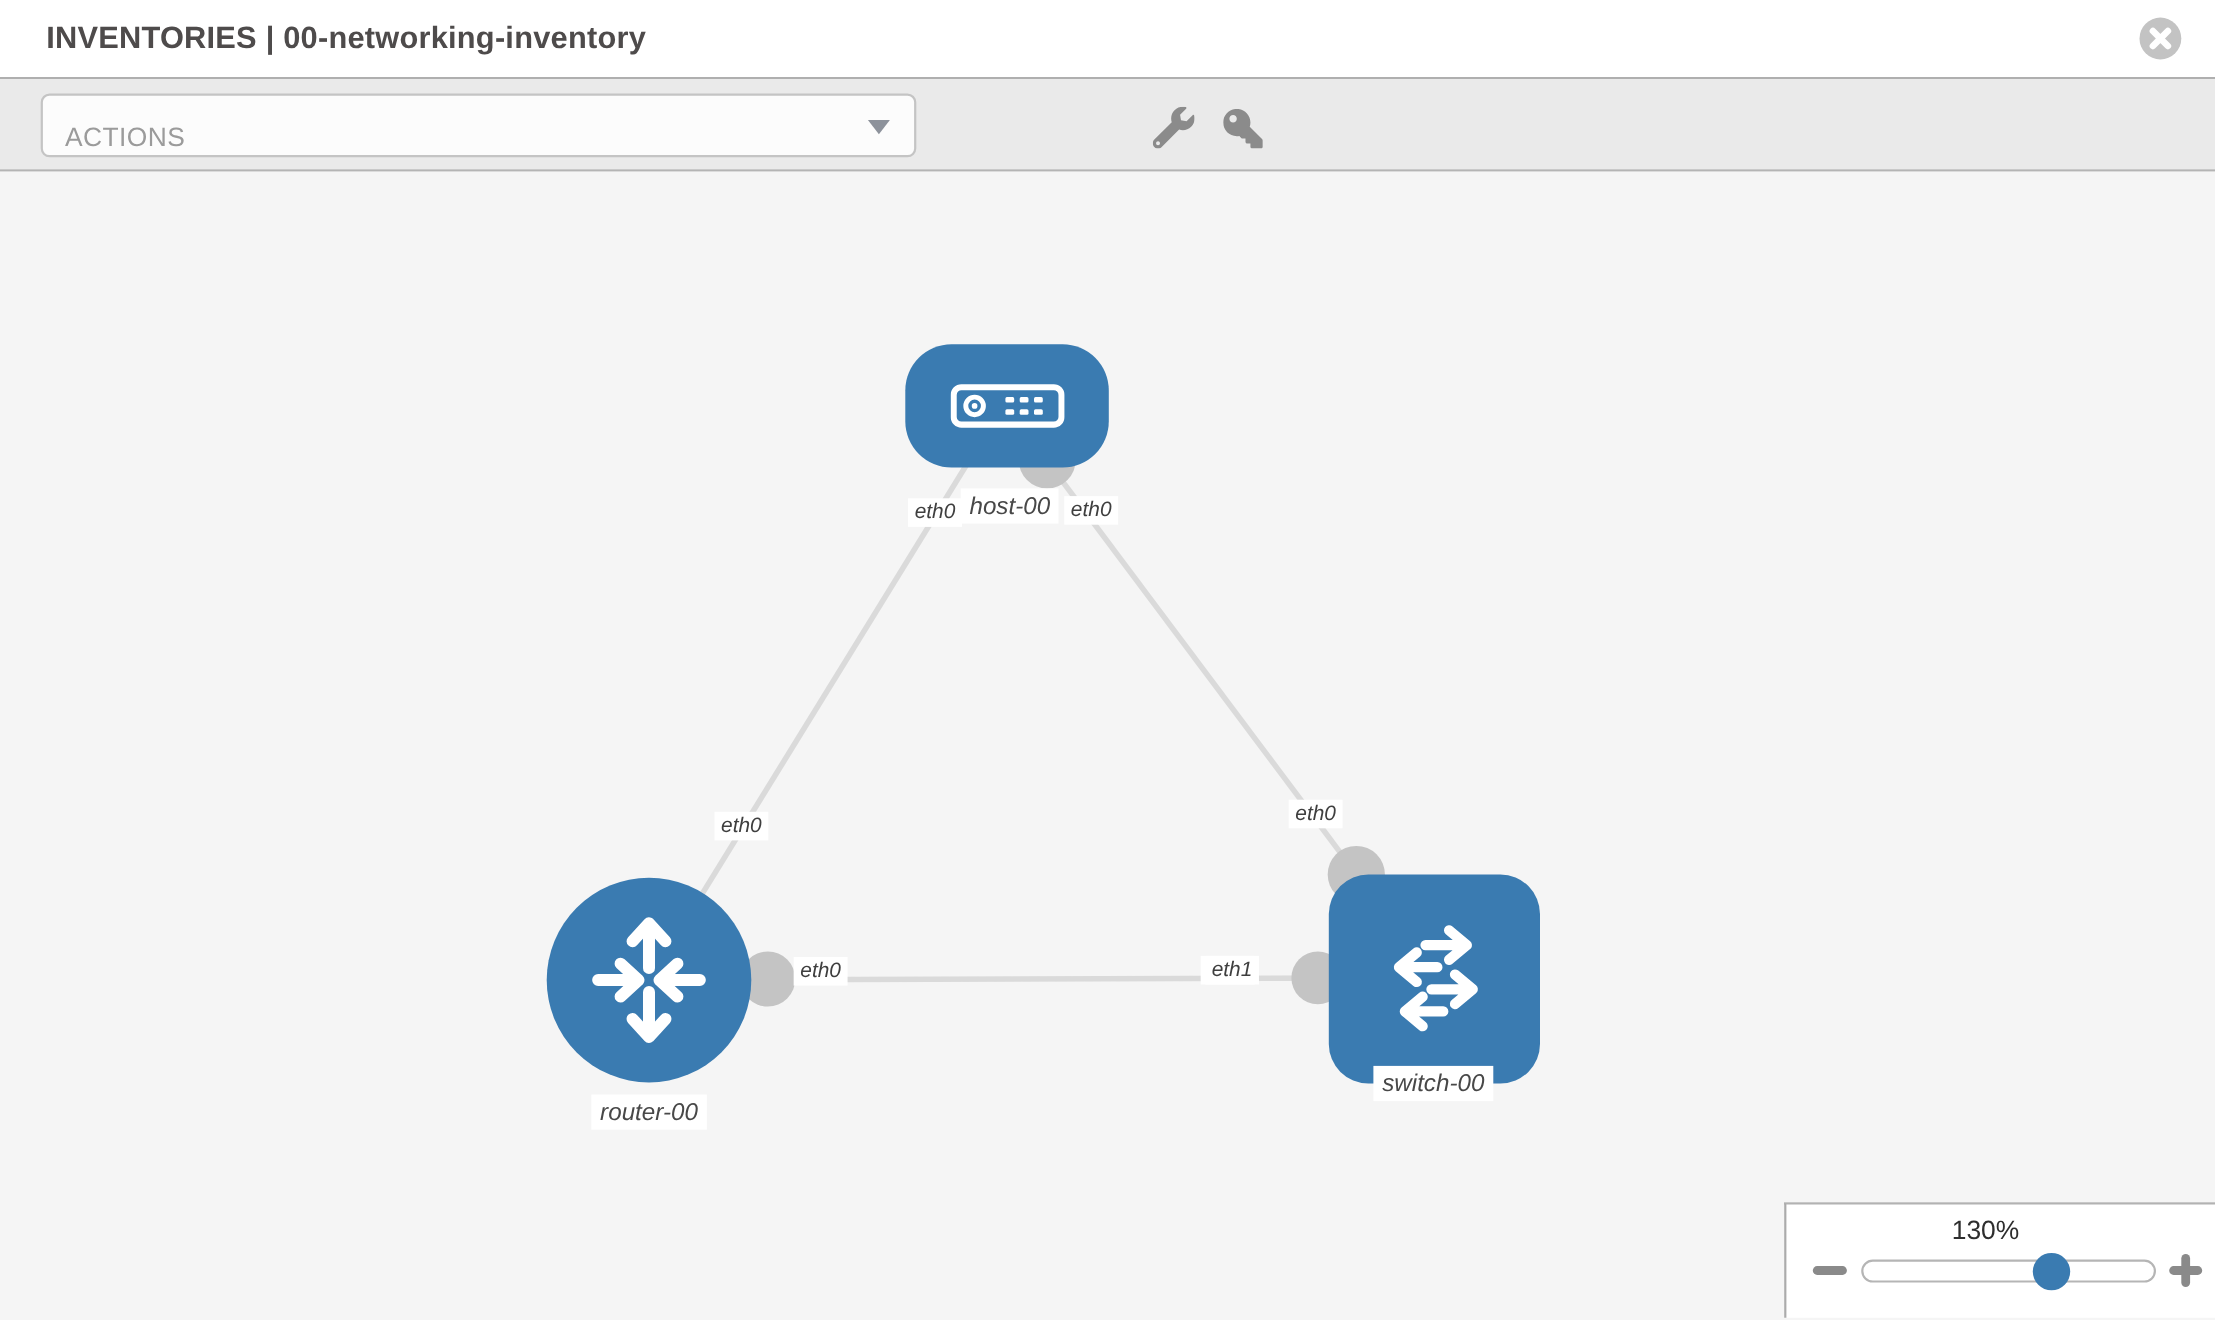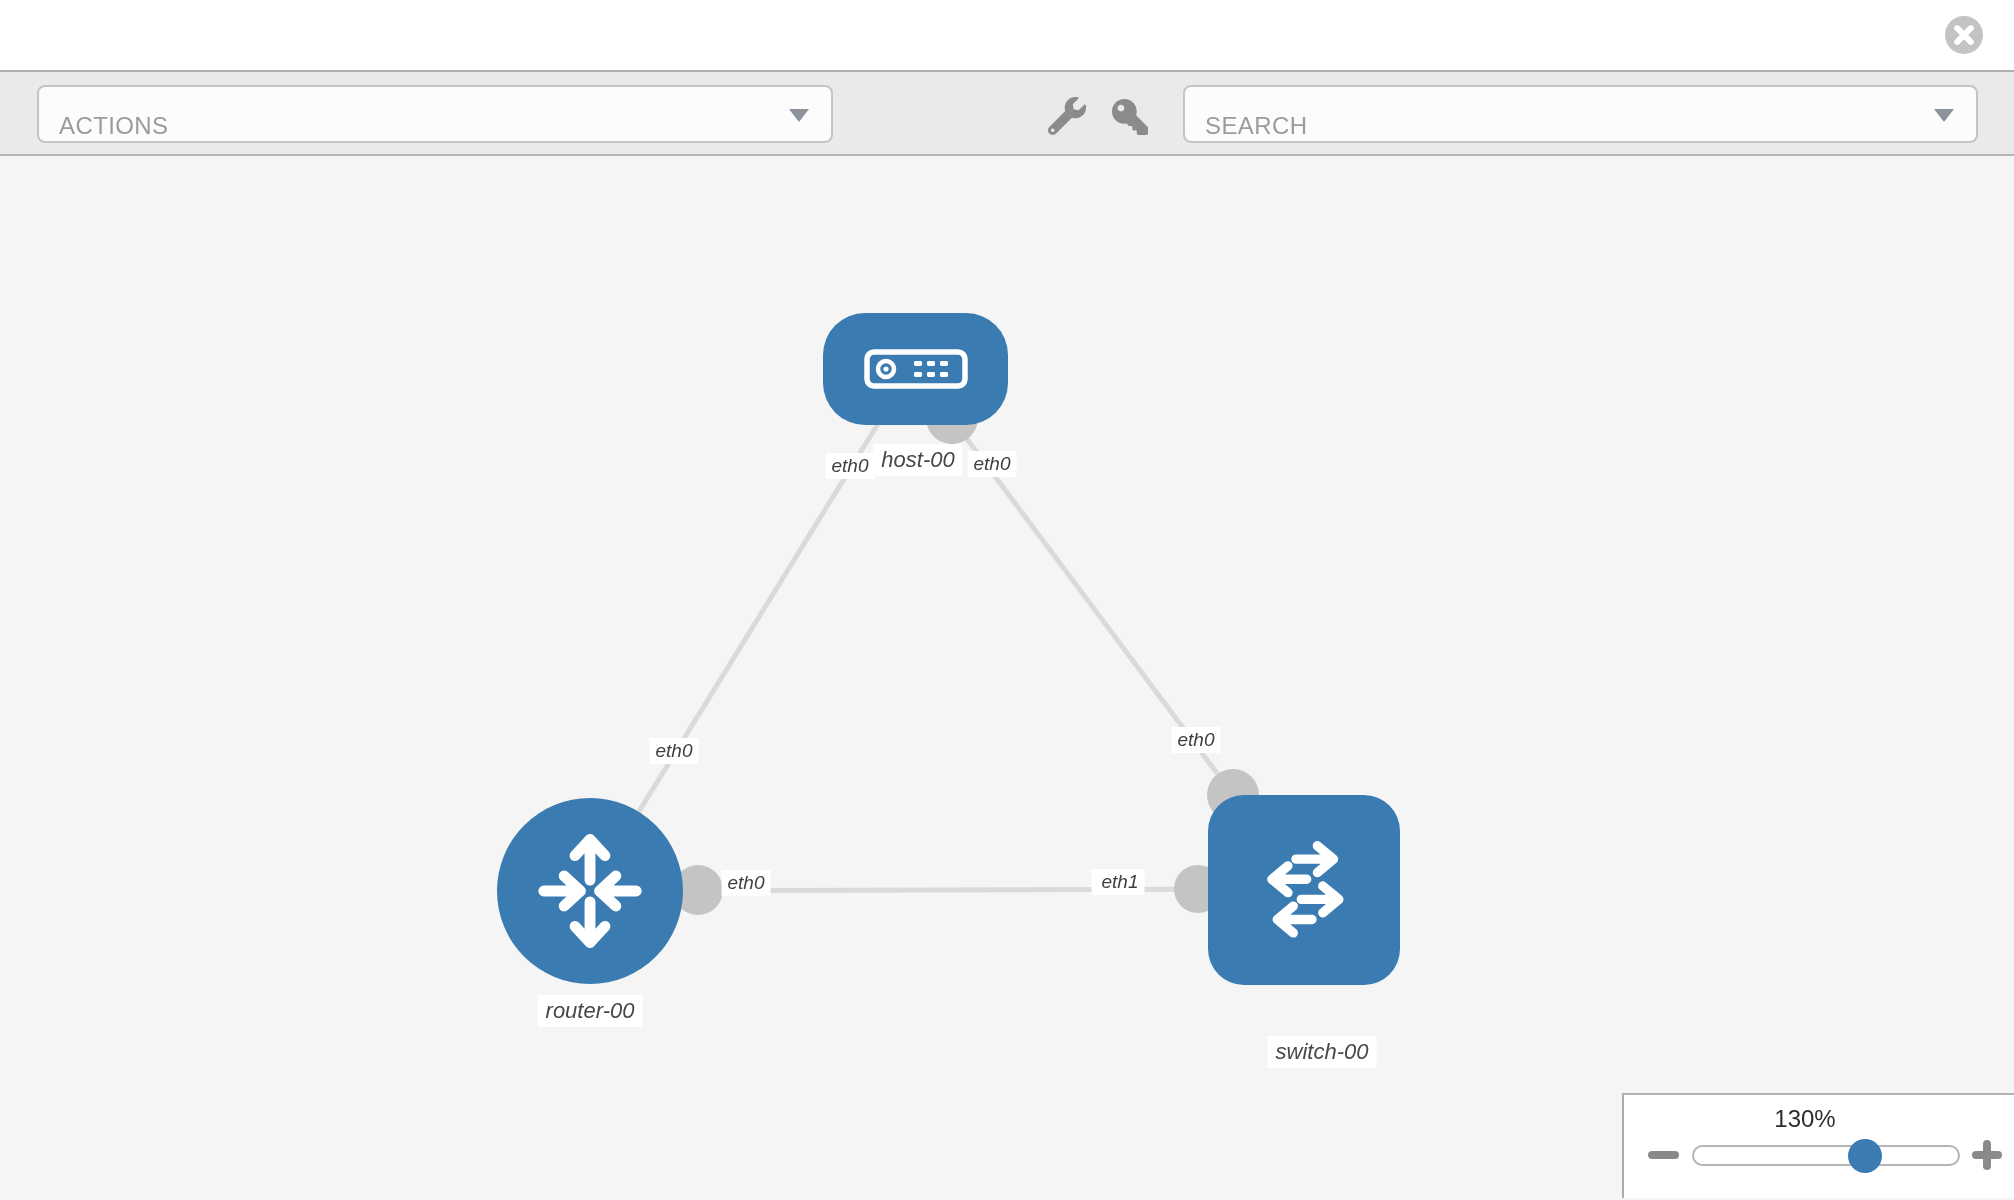--- a/index.html
+++ b/index.html
@@ -45,20 +45,21 @@
   .zoom-plus::after { content:""; position:absolute; left:11px; top:0; width:8px; height:30px; border-radius:4px; background:#8a8a8a; }
   .zoom-track { position:absolute; left:68px; top:50px; width:268px; height:21px; background:#ffffff; border:2px solid #b5b5b5; border-radius:11px; cursor:pointer; }
   .zoom-thumb { position:absolute; left:64.6%; top:50%; width:34px; height:34px; margin:-17px 0 0 -17px; border-radius:50%; background:#3a7bb1; cursor:grab; }
 </style>
 </head>
 <body>
 
 <div class="app">
 
   <div class="titlebar">
+    <div class="page-title">INVENTORIES | 00-networking-inventory</div>
     <div class="close-btn">
       <svg width="40" height="40" viewBox="0 0 40 40">
         <circle cx="20" cy="20" r="19" fill="#c3c3c3"></circle>
         <path d="M13.2 13.2 L26.8 26.8 M26.8 13.2 L13.2 26.8" stroke="#ffffff" stroke-width="6" stroke-linecap="round"></path>
       </svg>
     </div>
   </div>
 
   <div class="toolbar">
     <div class="select-box actions-box">
@@ -73,24 +74,20 @@
     </div>
 
     <div class="tool-icon" style="left:1112px; top:27px;">
       <svg width="36" height="36" viewBox="0 0 512 512">
         <g transform="translate(512,0) scale(-1,1)">
           <path fill="#8b8b8b" d="M512 176.001C512 273.203 433.202 352 336 352c-11.22 0-22.19-1.062-32.827-3.069l-24.012 27.014A23.999 23.999 0 0 1 261.223 384H224v40c0 13.255-10.745 24-24 24h-40v40c0 13.255-10.745 24-24 24H24c-13.255 0-24-10.745-24-24v-78.059c0-6.365 2.529-12.47 7.029-16.971l161.802-161.802C163.108 213.814 160 195.271 160 176 160 78.798 238.797.001 335.999 0 433.488-.001 512 78.511 512 176.001zM336 128c0 26.51 21.49 48 48 48s48-21.49 48-48-21.49-48-48-48-48 21.49-48 48z"></path>
         </g>
       </svg>
     </div>
 
-    <div class="select-box search-box">
-      <span class="label">SEARCH</span>
-      <span class="caret"></span>
-    </div>
   </div>
 
   <div class="canvas">
 
     <svg class="links-svg" viewBox="0 158 2014 1042">
 
       <line x1="900" y1="390" x2="590" y2="893" stroke="#dadada" stroke-width="5"></line>
       <line x1="940" y1="405" x2="1270" y2="846" stroke="#dadada" stroke-width="5"></line>
       <line x1="590" y1="893" x2="1300" y2="891" stroke="#dadada" stroke-width="5"></line>
 
@@ -131,21 +128,21 @@
           <path d="M44 27 H64 M60 17 L72 27 L60 37"></path>
           <path d="M52 42 H32 M38 32 L26 42 L38 52"></path>
           <path d="M48 57 H68 M64 47 L76 57 L64 67"></path>
           <path d="M56 72 H36 M42 62 L30 72 L42 82"></path>
         </g>
       </svg>
     </div>
 
     <div class="lbl node-lbl" style="left:918px; top:304px;">host-00</div>
     <div class="lbl node-lbl" style="left:590px; top:855px;">router-00</div>
-    <div class="lbl node-lbl" style="left:1303px; top:896px;margin-left:19px;">switch-00</div>
+    <div class="lbl node-lbl" style="left:1303px; top:829px;">switch-00</div>
 
     <div class="lbl if-lbl" style="left:850px; top:310px;">eth0</div>
     <div class="lbl if-lbl" style="left:992px; top:308px;">eth0</div>
     <div class="lbl if-lbl" style="left:674px; top:595px;">eth0</div>
     <div class="lbl if-lbl" style="left:1196px; top:584px;">eth0</div>
     <div class="lbl if-lbl" style="left:746px; top:727px;">eth0</div>
     <div class="lbl if-lbl" style="left:1116px; top:726px;">eth0</div>
     <div class="lbl if-lbl if-front" style="left:1120px; top:726px;">eth1</div>
 
     <div class="zoom-panel">

